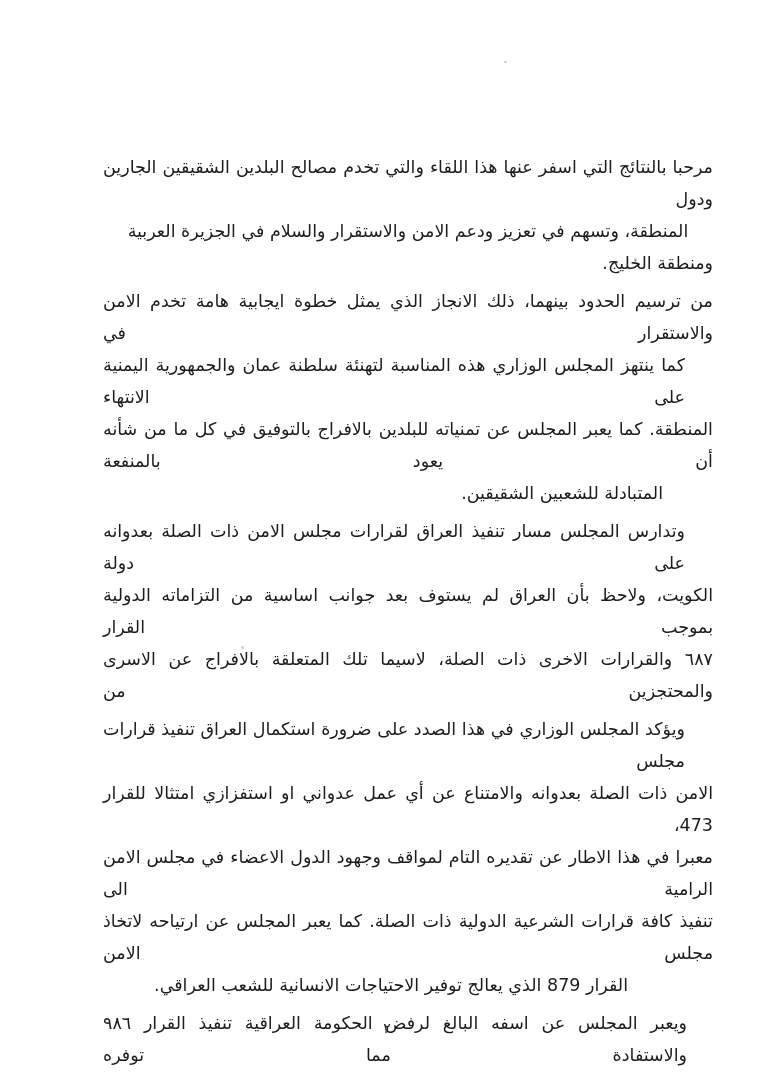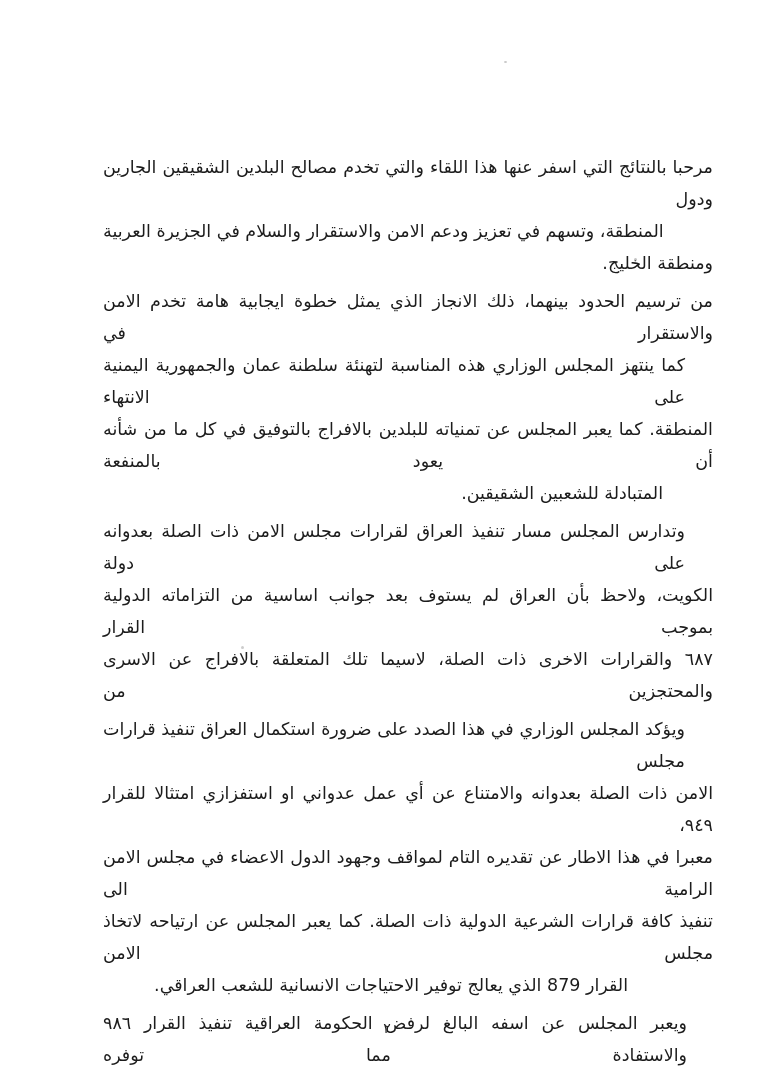--- a/index.html
+++ b/index.html
@@ -22,21 +22,21 @@
     text-rendering:optimizeLegibility;
   }
   .para{margin:0 0 6px 0;}
   .line{white-space:normal;}
   .line.j{ 
     text-align:justify;
     text-align-last:justify;
     text-justify:inter-word;
   }
   .line.e{ 
-    text-align:left;
+    text-align:center;
     text-align-last:start;
   }
   .page-number{
     position:absolute;
     top:1020px;left:0;width:100%;
     text-align:center;
     direction:rtl;
     color:#222;
     font-size:14px;
     transform:translateX(3px);
@@ -64,21 +64,21 @@
         <div class="line j">المنطقة. كما يعبر المجلس عن تمنياته للبلدين بالافراج بالتوفيق في كل ما من شأنه أن يعود بالمنفعة</div>
         <div class="line e" style="margin-right: 50px;">المتبادلة للشعبين الشقيقين.</div>
       </div>
       <div class="para">
         <div class="line j" style="margin-right: 28px;">وتدارس المجلس مسار تنفيذ العراق لقرارات مجلس الامن ذات الصلة بعدوانه على دولة</div>
         <div class="line j">الكويت، ولاحظ بأن العراق لم يستوف بعد جوانب اساسية من التزاماته الدولية بموجب القرار</div>
         <div class="line j">٦٨٧ والقرارات الاخرى ذات الصلة، لاسيما تلك المتعلقة بالافراج عن الاسرى والمحتجزين من</div>
       </div>
       <div class="para">
         <div class="line j" style="margin-right: 28px;">ويؤكد المجلس الوزاري في هذا الصدد على ضرورة استكمال العراق تنفيذ قرارات مجلس</div>
-        <div class="line j">الامن ذات الصلة بعدوانه والامتناع عن أي عمل عدواني او استفزازي امتثالا للقرار ٩٤٩،</div>
+        <div class="line j">الامن ذات الصلة بعدوانه والامتناع عن أي عمل عدواني او استفزازي امتثالا للقرار 473،</div>
         <div class="line j">معبرا في هذا الاطار عن تقديره التام لمواقف وجهود الدول الاعضاء في مجلس الامن الرامية الى</div>
         <div class="line j">تنفيذ كافة قرارات الشرعية الدولية ذات الصلة. كما يعبر المجلس عن ارتياحه لاتخاذ مجلس الامن</div>
         <div class="line e" style="margin-right: 85px;">القرار 879 الذي يعالج توفير الاحتياجات الانسانية للشعب العراقي.</div>
       </div>
       <div class="para">
         <div class="line j" style="margin-right: 26px;">ويعبر المجلس عن اسفه البالغ لرفض الحكومة العراقية تنفيذ القرار ٩٨٦ والاستفادة مما توفره</div>
       </div>
     </div>
 
   <div class="page-number">٢</div>

